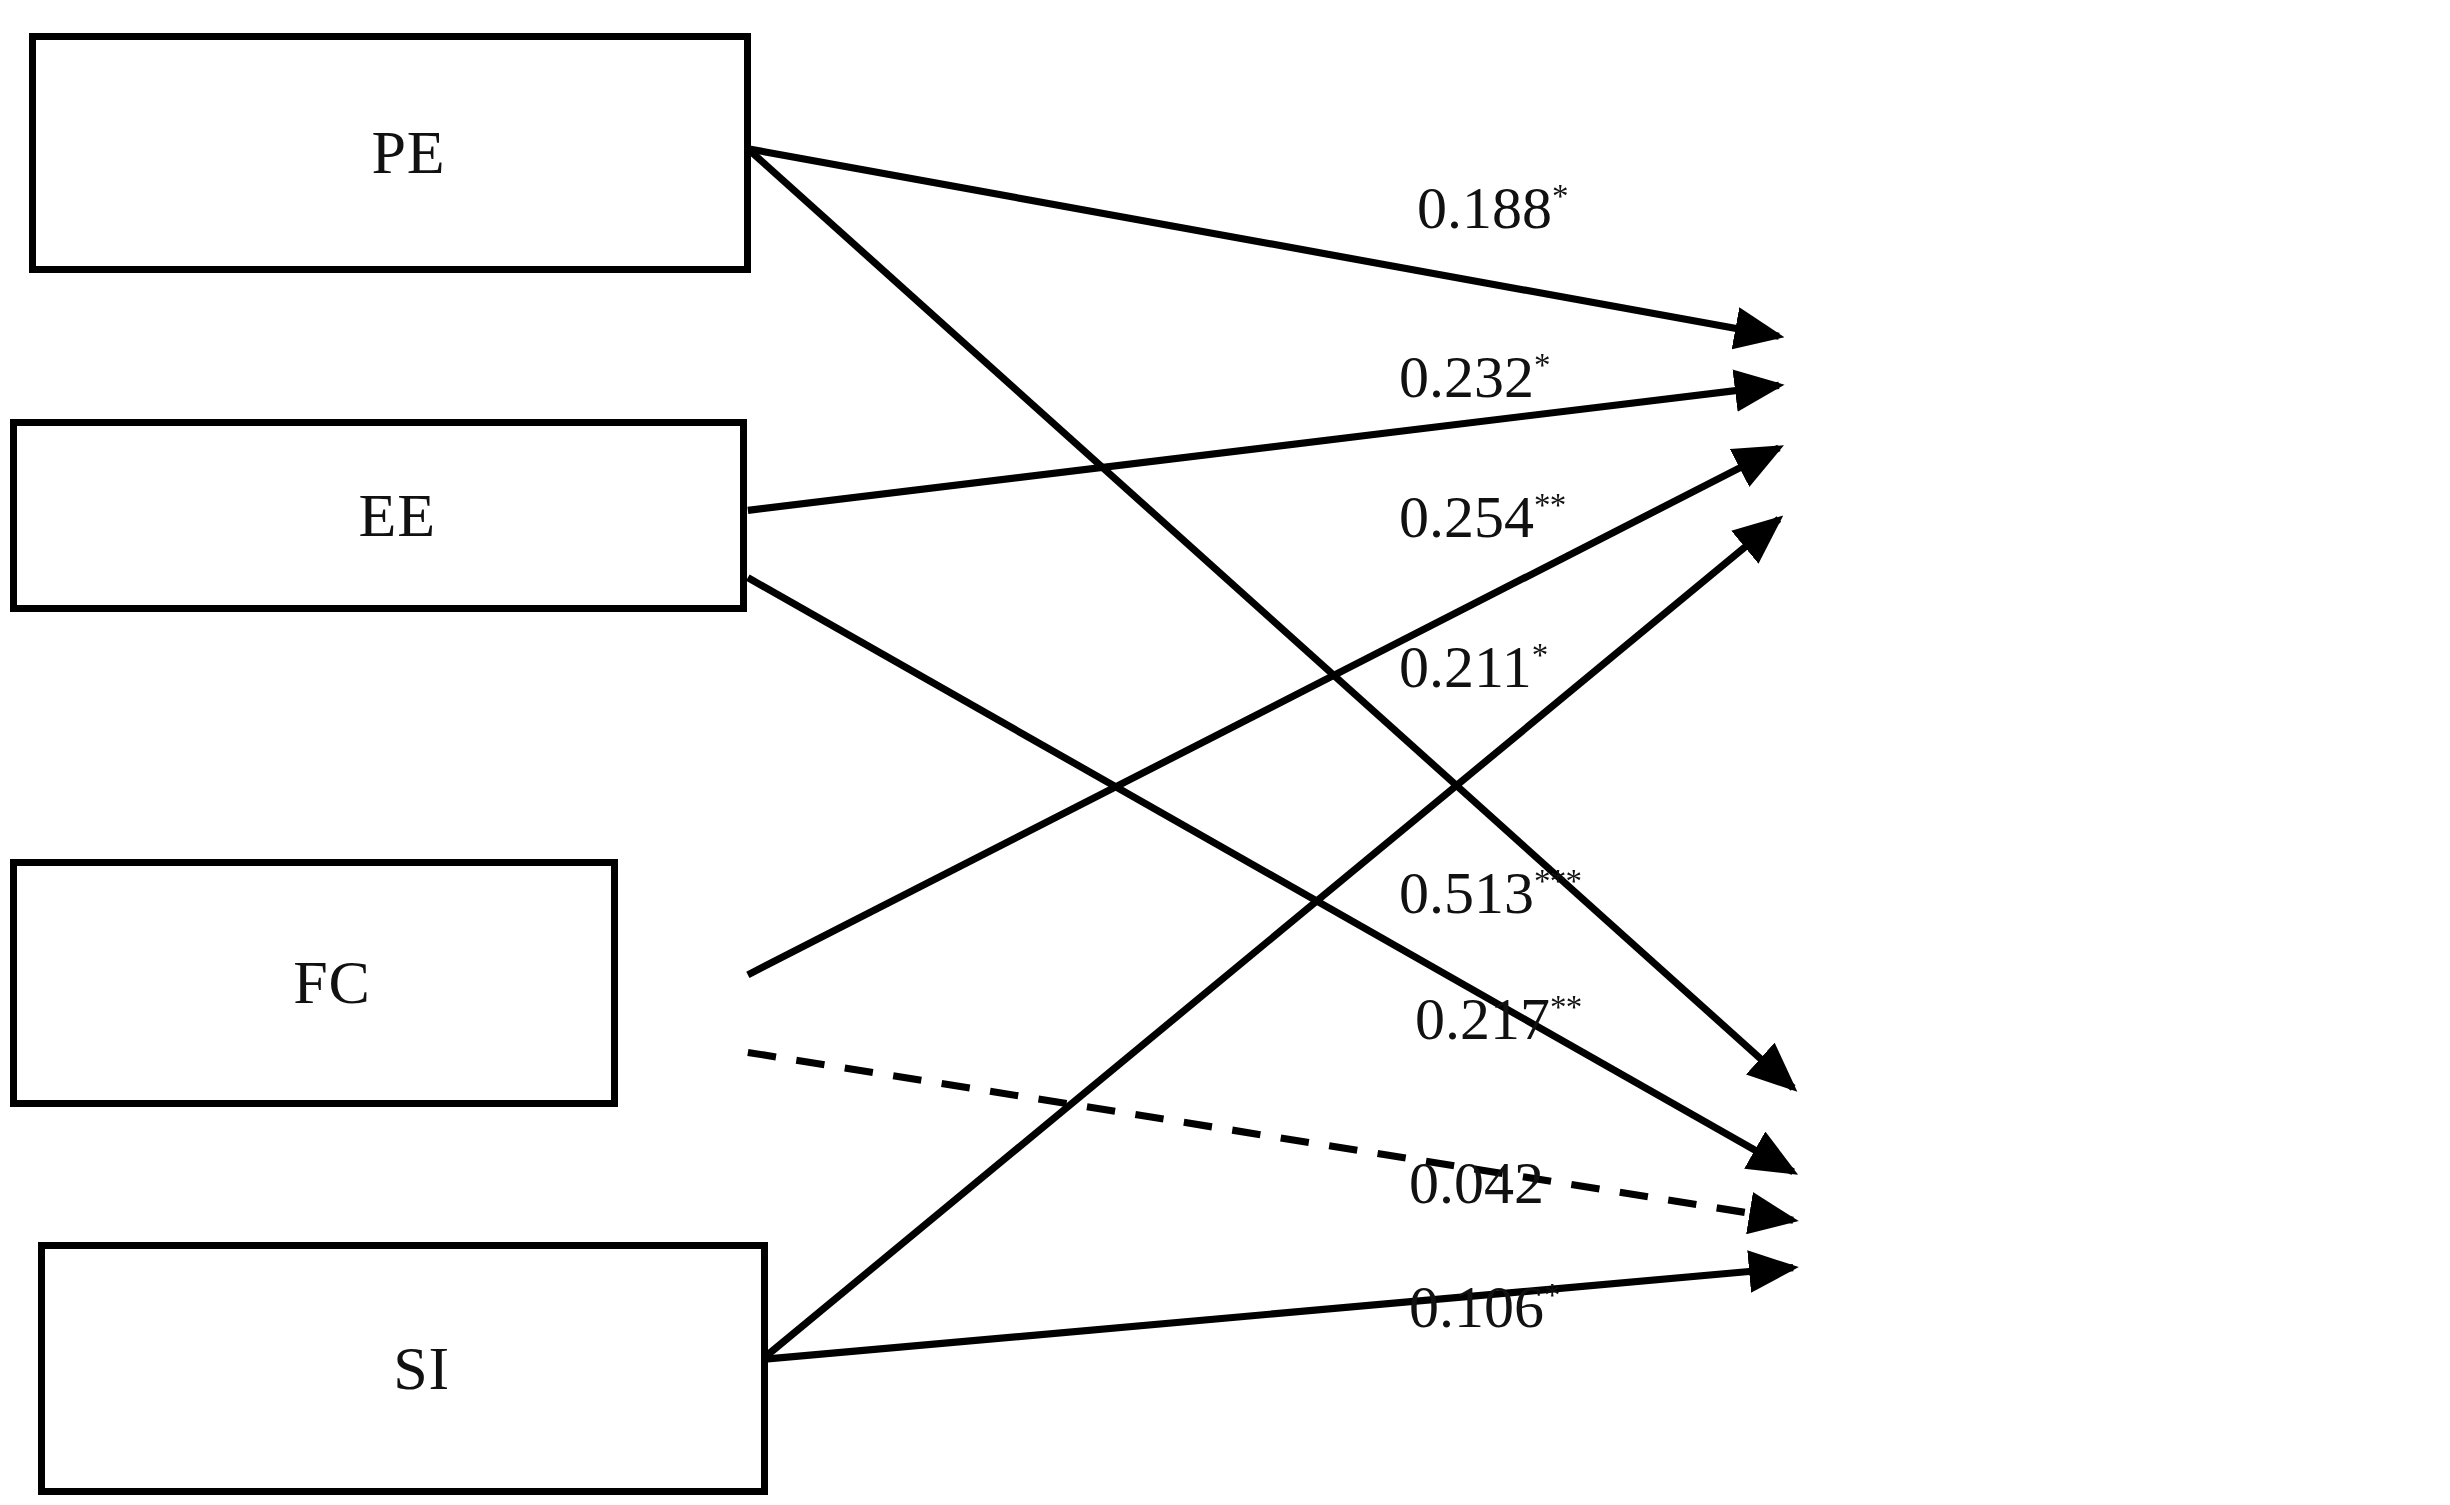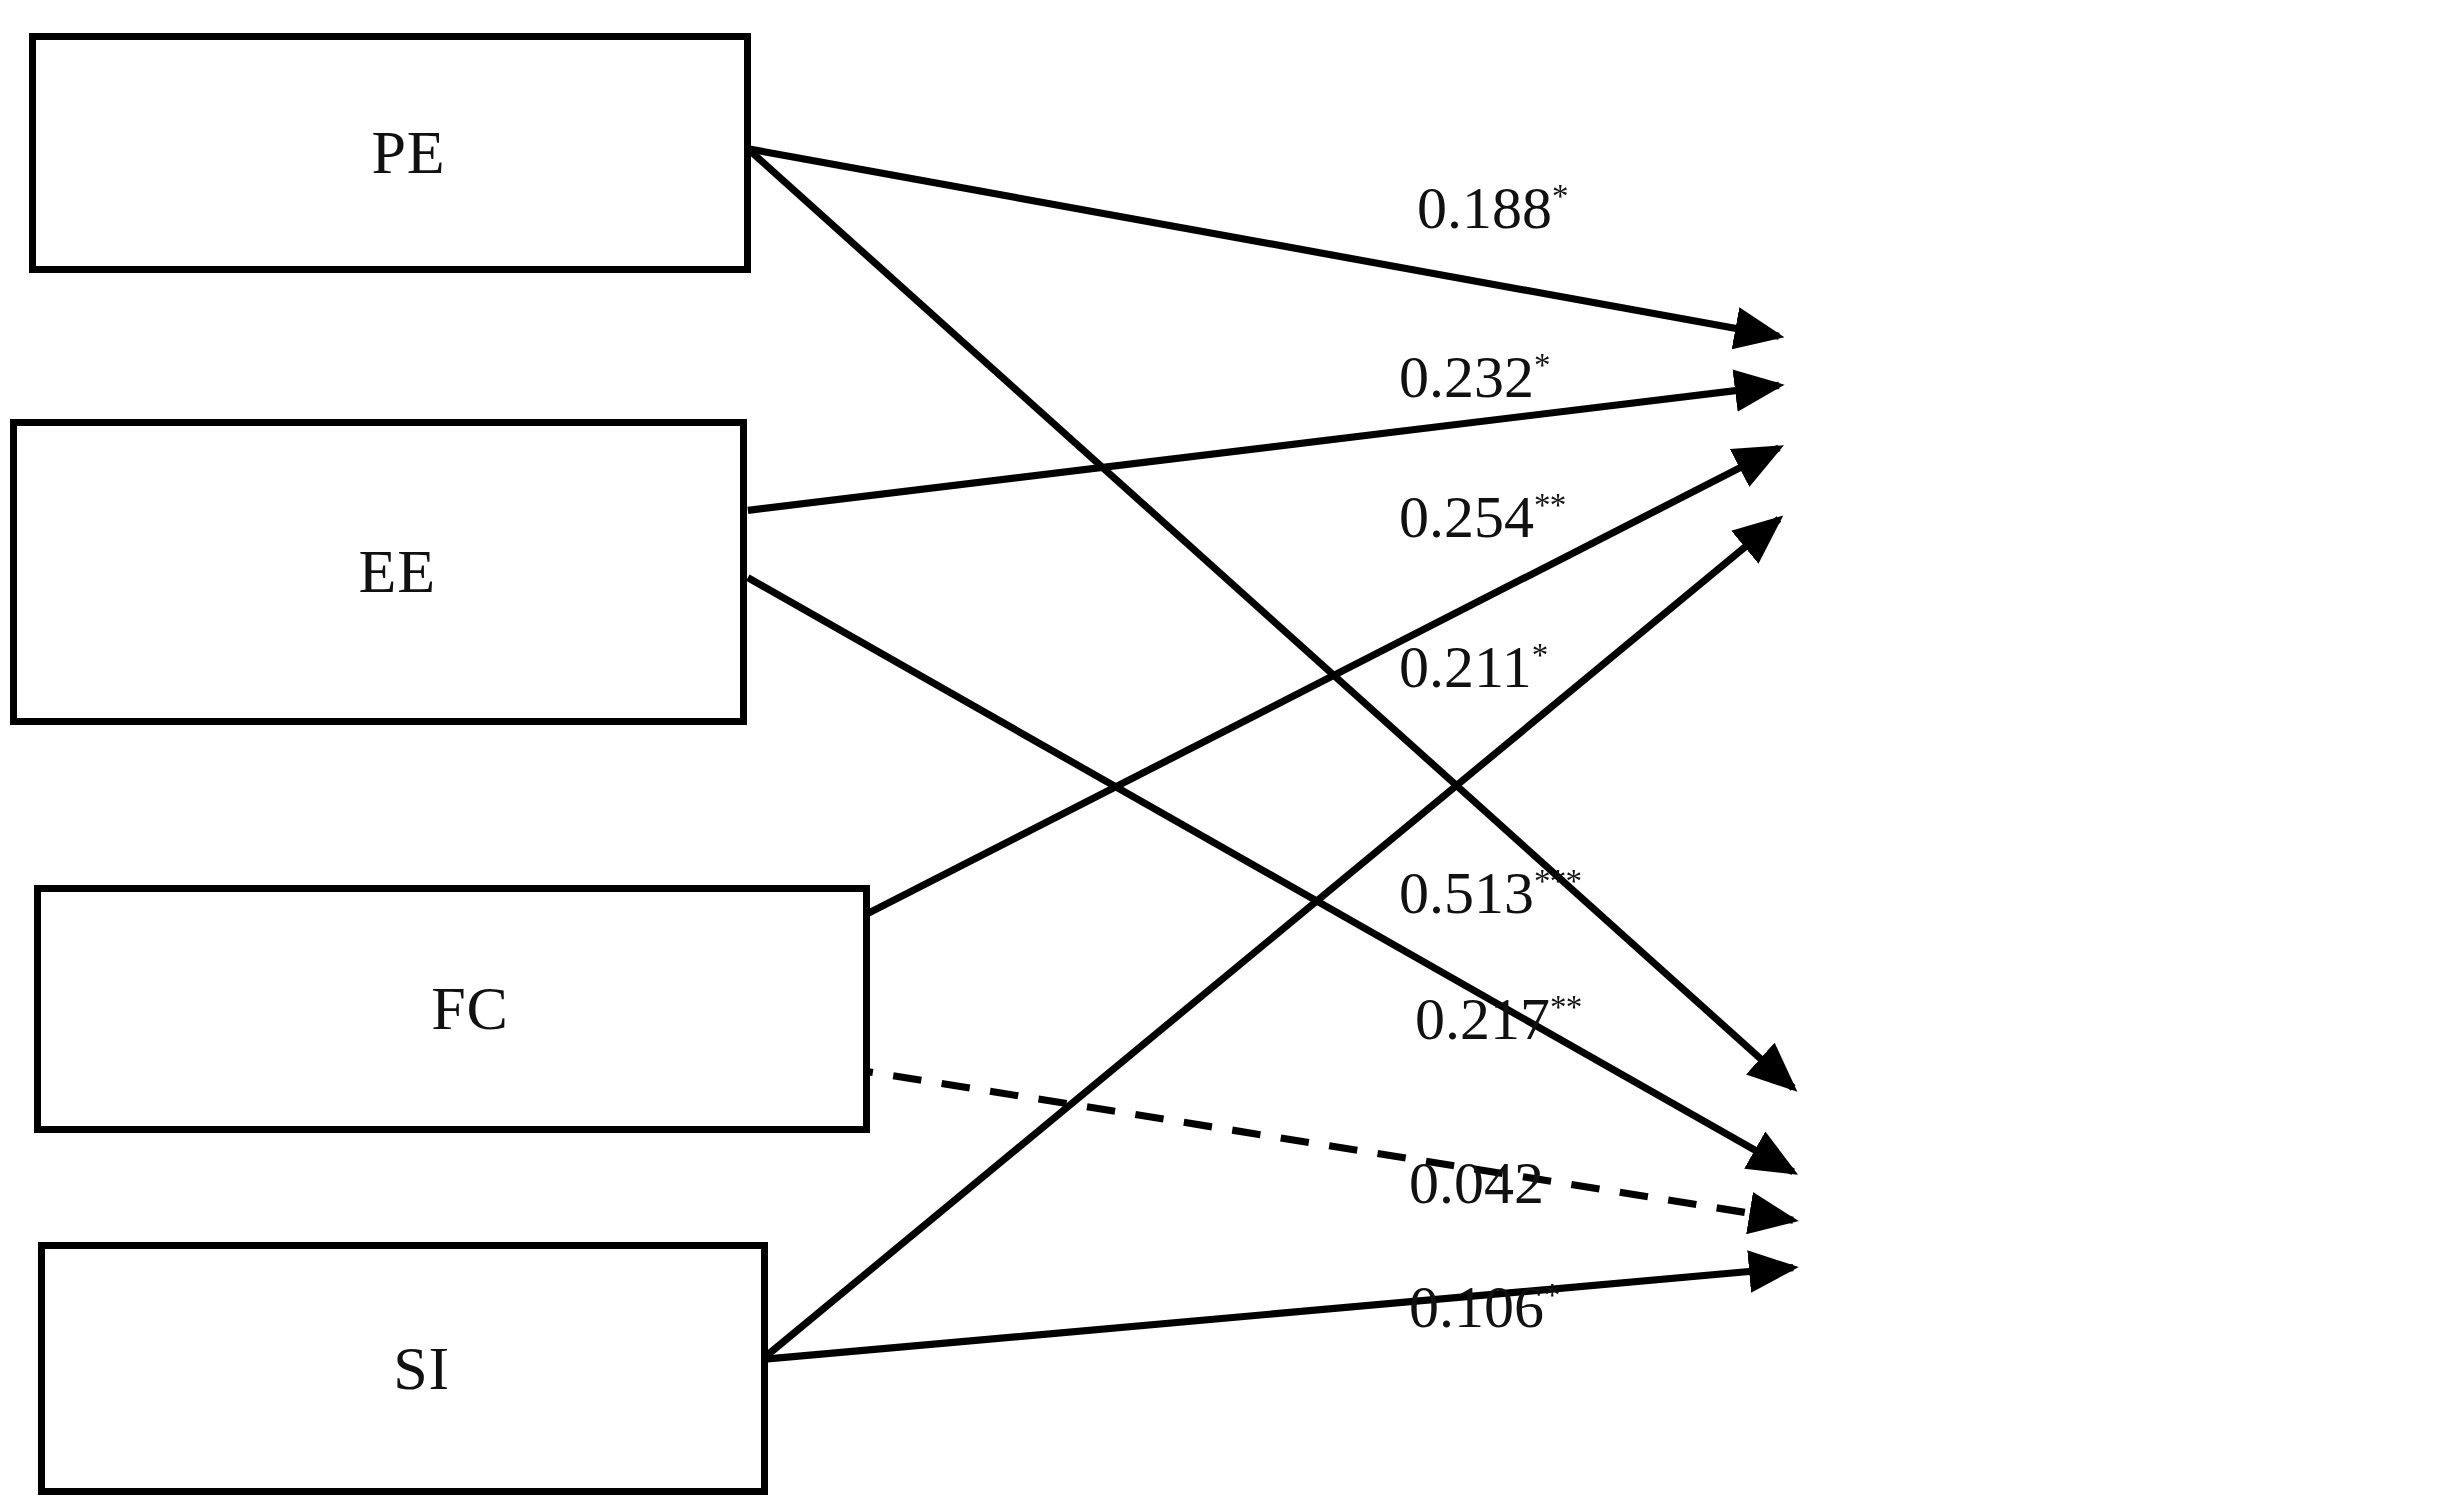--- a/index.html
+++ b/index.html
@@ -89,25 +89,25 @@
         <line x1="945" y1="730" x2="2266" y2="1481" stroke="#000000" stroke-width="9" marker-end="url(#arrowhead)"></line>
         <line x1="945" y1="1330" x2="2266" y2="1542" stroke="#000000" stroke-width="9" stroke-dasharray="36 26" marker-end="url(#arrowhead)"></line>
         <line x1="963" y1="1718" x2="2266" y2="1602" stroke="#000000" stroke-width="9" marker-end="url(#arrowhead)"></line>
       </g>
   </svg>
 
   <div class="node-box" id="box-pe" style="left: 29px; top: 33px; width: 722px; height: 240px;">
     <span class="node-name">PE</span>
   </div>
 
-  <div class="node-box" id="box-ee" style="left: 10.3px; top: 419px; width: 737px; height: 306px; align-items: center;">
+  <div class="node-box" id="box-ee" style="left: 10.3px; top: 419px; width: 737px; height: 193px; align-items: center;">
     <span class="node-name">EE</span>
   </div>
 
-  <div class="node-box" id="box-fc" style="left: 9.5px; top: 885px; width: 836px; height: 248px; margin-left: 24px;">
+  <div class="node-box" id="box-fc" style="left: 9.5px; top: 859px; width: 608px; height: 248px;">
     <span class="node-name">FC</span>
   </div>
 
   <div class="node-box" id="box-si" style="left: 38px; top: 1242px; width: 730px; height: 253px;">
     <span class="node-name">SI</span>
   </div>
 
 
 
   <div id="path-labels">

